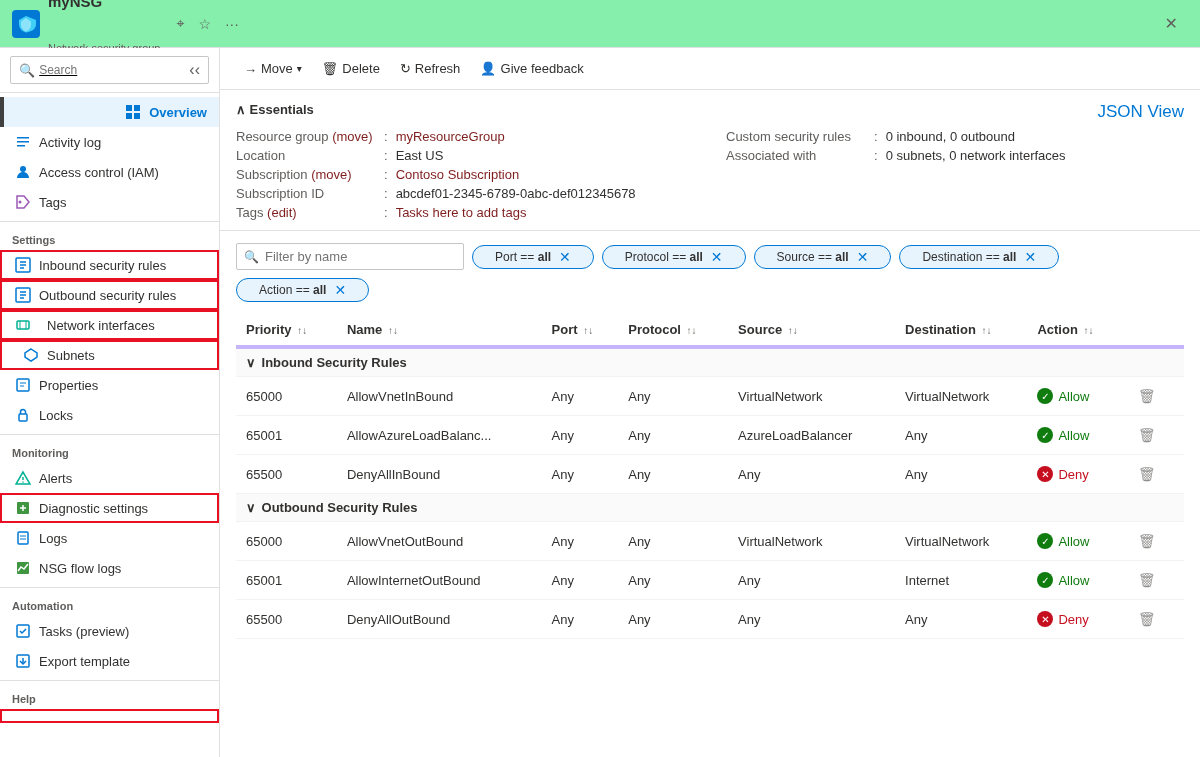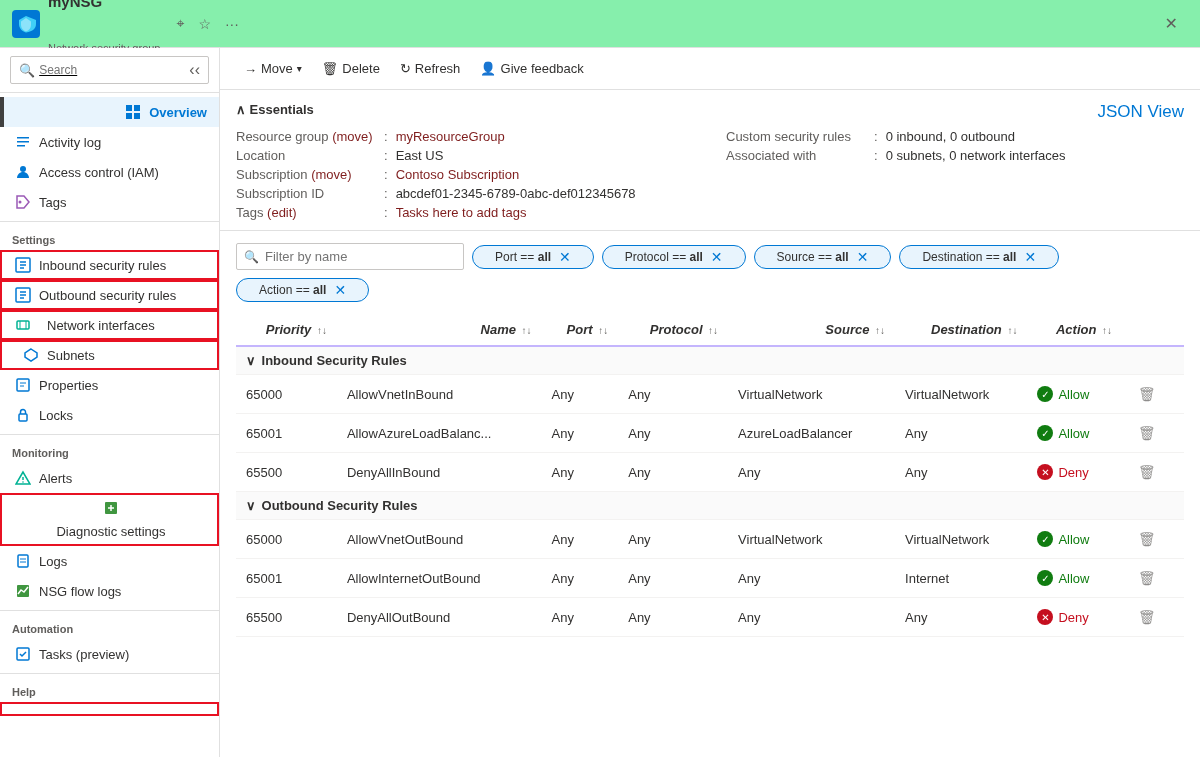--- a/index.html
+++ b/index.html
@@ -52,21 +52,21 @@
     .colon { color: #605e5c; margin: 0 2px; }
 
     
     .rules-area { padding: 12px 16px; }
     .filter-bar { display: flex; align-items: center; gap: 8px; margin-bottom: 12px; flex-wrap: wrap; }
     .filter-input { border: 1px solid #c8c6c4; border-radius: 2px; padding: 5px 10px; font-size: 13px; width: 228px; }
     .filter-tag { display: flex; align-items: center; gap: 4px; background: #e8f4fd; border: 1px solid #0078d4; border-radius: 12px; padding: 3px 22px; font-size: 12px; color: #323130; cursor: pointer; }
     .filter-tag .tag-close { color: #0078d4; margin-left: 4px; font-size: 14px; }
 
     .rules-table { width: 100%; border-collapse: collapse; font-size: 13px; }
-    .rules-table th { text-align: right; padding: 8px 10px; color: #323130; font-weight: 600; border-bottom: 2px solid #c4b5fd; white-space: nowrap; font-style: italic; }
+    .rules-table th { text-align: left; padding: 8px 10px; color: #323130; font-weight: 600; border-bottom: 4px solid #c4b5fd; white-space: nowrap; }
     .rules-table th .sort-icon { font-size: 10px; color: #605e5c; margin-left: 2px; }
     .rules-table td { padding: 8px 10px; border-bottom: 1px solid #f3f2f1; color: #323130; vertical-align: middle; }
 
     .section-row td { background: #fafafa; font-weight: 600; color: #323130; padding: 6px 10px; }
     .section-toggle { display: flex; align-items: center; gap: 6px; }
 
     .allow-badge { display: flex; align-items: center; gap: 5px; color: #107c10; font-weight: 500; }
     .deny-badge { display: flex; align-items: center; gap: 5px; color: #c50f1f; font-weight: 500; }
     .allow-icon { width: 16px; height: 16px; background: #107c10; border-radius: 50%; display: flex; align-items: center; justify-content: center; color: #fff; font-size: 10px; }
     .deny-icon { width: 16px; height: 16px; background: #c50f1f; border-radius: 50%; display: flex; align-items: center; justify-content: center; color: #fff; font-size: 10px; }
@@ -217,21 +217,21 @@
       <div class="nav-item">
         <span class="nav-icon">
           <svg width="16" height="16" viewBox="0 0 16 16">
               <path d="M8 2L1 14h14L8 2z" fill="none" stroke="#00b294" stroke-width="1.5"></path>
               <line x1="8" y1="7" x2="8" y2="10" stroke="#00b294" stroke-width="1.5"></line>
               <circle cx="8" cy="12" r="0.8" fill="#00b294"></circle>
             </svg>
         </span>
         <span>Alerts</span>
       </div>
-      <div class="nav-item nav-highlighted" style="outline:2px solid #e81123;outline-offset:-2px;flex-direction:column;">
+      <div class="nav-item nav-highlighted" style="outline:2px solid #e81123;outline-offset:-2px;">
         <span class="nav-icon">
           <svg width="16" height="16" viewBox="0 0 16 16">
               <rect x="2" y="2" width="12" height="12" rx="1" fill="#107c10" opacity="0.8"></rect>
               <line x1="5" y1="8" x2="11" y2="8" stroke="#fff" stroke-width="1.5"></line>
               <line x1="8" y1="5" x2="8" y2="11" stroke="#fff" stroke-width="1.5"></line>
             </svg>
         </span>
         <span>Diagnostic settings</span>
       </div>
       <div class="nav-item">
@@ -256,20 +256,30 @@
 
       <div class="sidebar-section-title">Automation</div>
       <div class="nav-item">
         <span class="nav-icon">
           <svg width="16" height="16" viewBox="0 0 16 16">
               <rect x="2" y="2" width="12" height="12" rx="1" fill="none" stroke="#0078d4" stroke-width="1.5"></rect>
               <polyline points="5,8 7,10 11,6" fill="none" stroke="#0078d4" stroke-width="1.5"></polyline>
             </svg>
         </span>
         <span>Tasks (preview)</span>
+      </div>
+      <div class="nav-item">
+        <span class="nav-icon">
+          <svg width="16" height="16" viewBox="0 0 16 16">
+              <rect x="2" y="2" width="12" height="12" rx="1" fill="none" stroke="#0078d4" stroke-width="1.5"></rect>
+              <line x1="8" y1="5" x2="8" y2="11" stroke="#0078d4" stroke-width="1.5"></line>
+              <polyline points="5,8 8,11 11,8" fill="none" stroke="#0078d4" stroke-width="1.5"></polyline>
+            </svg>
+        </span>
+        <span>Export template</span>
       </div>
 
       <div class="sidebar-section-title">Help</div>
       <div class="nav-item nav-highlighted" style="outline:2px solid #e81123;outline-offset:-2px;">
         
         
       </div>
 
     </div>
   </div>

